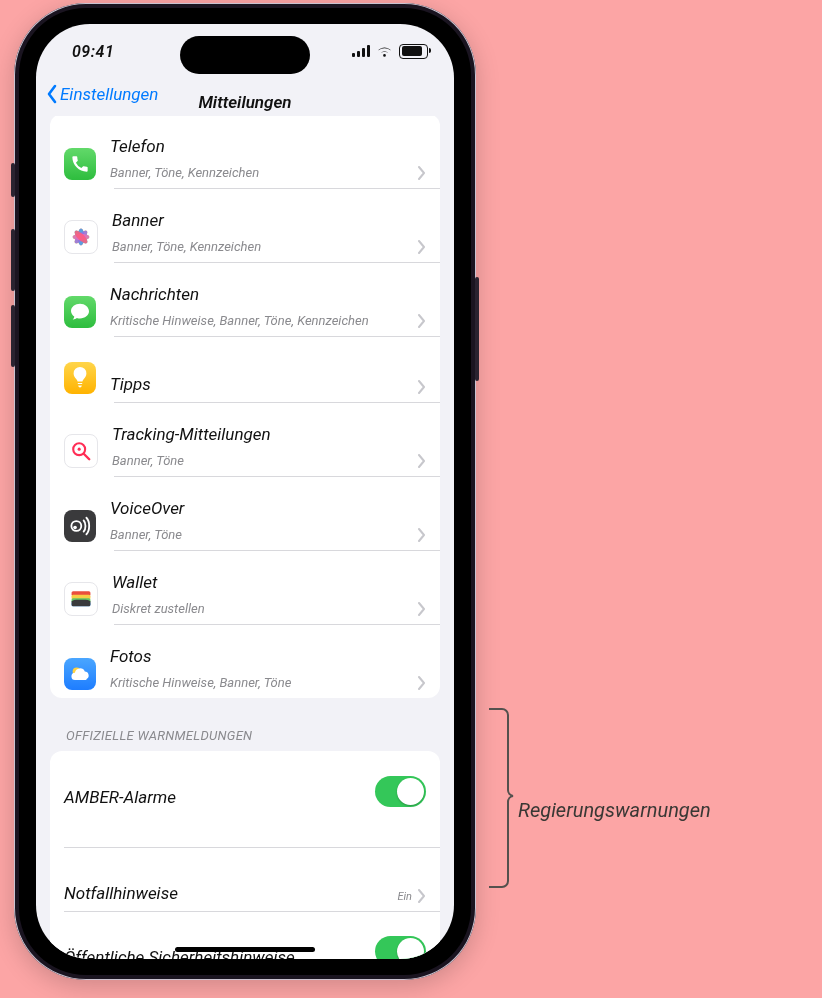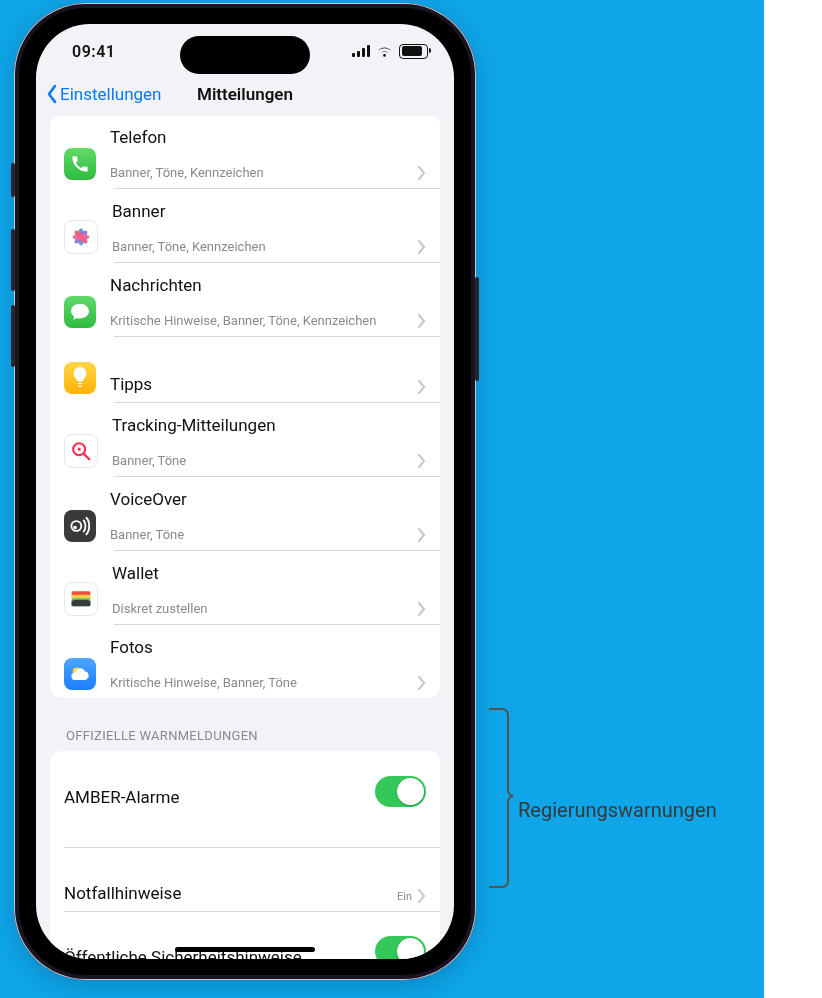--- a/index.html
+++ b/index.html
@@ -1,16 +1,16 @@
 <!DOCTYPE html>
 <html><head>
 <meta charset="utf-8">
 <style>
   html,body{margin:0;padding:0;background:#fff;font-family:-apple-system,BlinkMacSystemFont,"Segoe UI",Roboto,Helvetica,Arial,sans-serif;}
-  .canvas{position:relative;width:764px;height:998px;background:#0ea5e9;}
+  .canvas{position:relative;width:822px;height:998px;background:#fca5a5;font-style:italic;}
   
   .phone{position:absolute;left:14px;top:3px;width:462px;height:977px;border-radius:72px;background:#1a1420;box-shadow:0 0 0 1px #c9c2d0 inset, 0 6px 24px rgba(0,0,0,.18);}
   .phone .bezel{position:absolute;inset:5px;border-radius:67px;background:#000;}
   .screen{position:absolute;left:22px;top:21px;right:22px;bottom:21px;border-radius:54px;overflow:hidden;background:#f2f2f7;}
   
   .island{position:absolute;left:50%;top:12px;transform:translateX(-50%);width:130px;height:38px;background:#000;border-radius:22px;z-index:5;}
   
   .status{position:relative;height:48px;display:flex;align-items:center;justify-content:space-between;padding:0 26px;font-weight:600;font-size:16px;color:#111;z-index:4;}
   .status .time{letter-spacing:.5px;margin-left:10px;margin-top:6px;}
   .status .right{display:flex;align-items:center;gap:6px;margin-top:6px;}
@@ -18,33 +18,33 @@
   .sig span{width:3px;background:#111;border-radius:1px;}
   .sig span:nth-child(1){height:4px}.sig span:nth-child(2){height:6px}.sig span:nth-child(3){height:9px}.sig span:nth-child(4){height:12px}
   .wifi{width:17px;height:13px;}
   .batt{position:relative;width:27px;height:13px;border:1.5px solid #111;border-radius:4px;}
   .batt::after{content:"";position:absolute;right:-4px;top:3px;width:2.5px;height:5px;background:#111;border-radius:0 2px 2px 0;}
   .batt .fill{position:absolute;left:1.5px;top:1.5px;bottom:1.5px;width:20px;background:#111;border-radius:2px;}
   
   .nav{position:relative;height:44px;border-bottom:.5px solid rgba(0,0,0,0);z-index:3;padding-left:40px;}
   .nav .back{position:absolute;left:10px;top:0;height:44px;display:flex;align-items:center;color:#007aff;font-size:17px;gap:2px;}
   .nav .back .chev{width:12px;height:20px;}
-  .nav .title{position:absolute;left:50%;top:0;height:44px;display:flex;align-items:center;transform:translateX(-50%);font-size:17px;font-weight:600;color:#111;}
+  .nav .title{position:absolute;left:50%;top:8px;height:44px;display:flex;align-items:center;transform:translateX(-50%);font-size:17px;font-weight:600;color:#111;}
   
   .content{position:absolute;left:0;right:0;top:92px;bottom:0;overflow:hidden;}
   .group{margin:8px 14px 18px;background:#fff;border-radius:12px;}
   .group.nopadtop{margin-top:-2px;}
   .section-header{margin:30px 30px 6px;font-size:13px;color:#8a8a8e;letter-spacing:.3px;}
   .row{position:relative;display:flex;align-items:flex-end;min-height:58px;padding:8px 14px 8px 14px;}
   .row + .row .sep{position:absolute;left:64px;right:0;top:0;height:.5px;background:#d8d8dc;}
   .row.noicon + .row.noicon .sep{left:14px;}
   .icon{width:32px;height:32px;border-radius:8px;flex:0 0 32px;margin-right:14px;display:flex;align-items:center;justify-content:center;color:#fff;}
   .labels{flex:1 1 auto;min-width:0;}
   .labels .t{font-size:17px;color:#111;line-height:1.2;}
-  .labels .s{font-size:13px;color:#8a8a8e;margin-top:18px;white-space:nowrap;overflow:hidden;text-overflow:ellipsis;}
+  .labels .s{font-size:13px;color:#8a8a8e;margin-top:9px;white-space:nowrap;overflow:hidden;text-overflow:ellipsis;}
   .accessory{display:flex;align-items:center;gap:6px;color:#c7c7cc;}
   .value{font-size:11px;color:#8a8a8e;}
   .chev-cell{width:8px;height:14px;}
   
   .toggle{position:relative;width:51px;height:31px;border-radius:31px;background:#34c759;}
   .toggle .knob{position:absolute;right:2px;top:2px;width:27px;height:27px;border-radius:50%;background:#fff;box-shadow:0 1px 2px rgba(0,0,0,.25);}
   
   .home{position:absolute;left:50%;bottom:7px;transform:translateX(-50%);width:140px;height:5px;border-radius:3px;background:#000;z-index:6;}
   
   .btn-side{position:absolute;background:#2a2330;border-radius:3px;}

